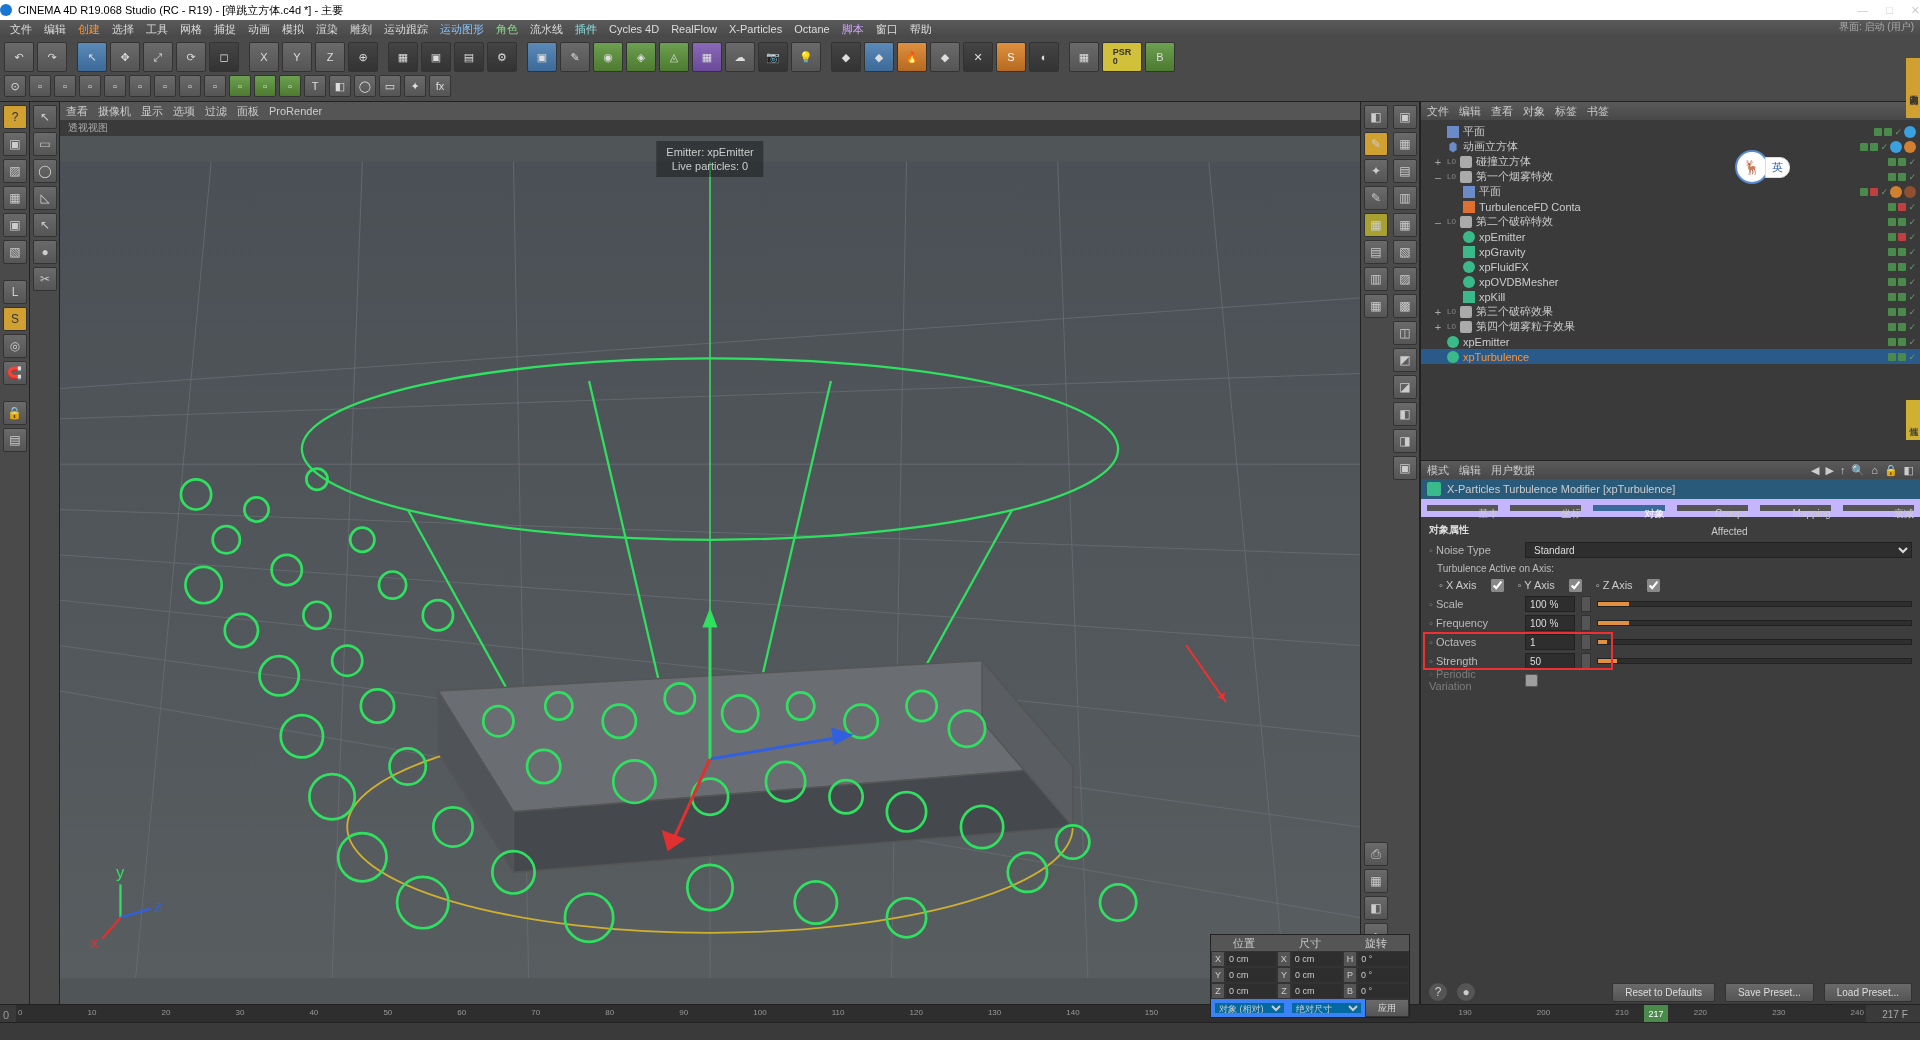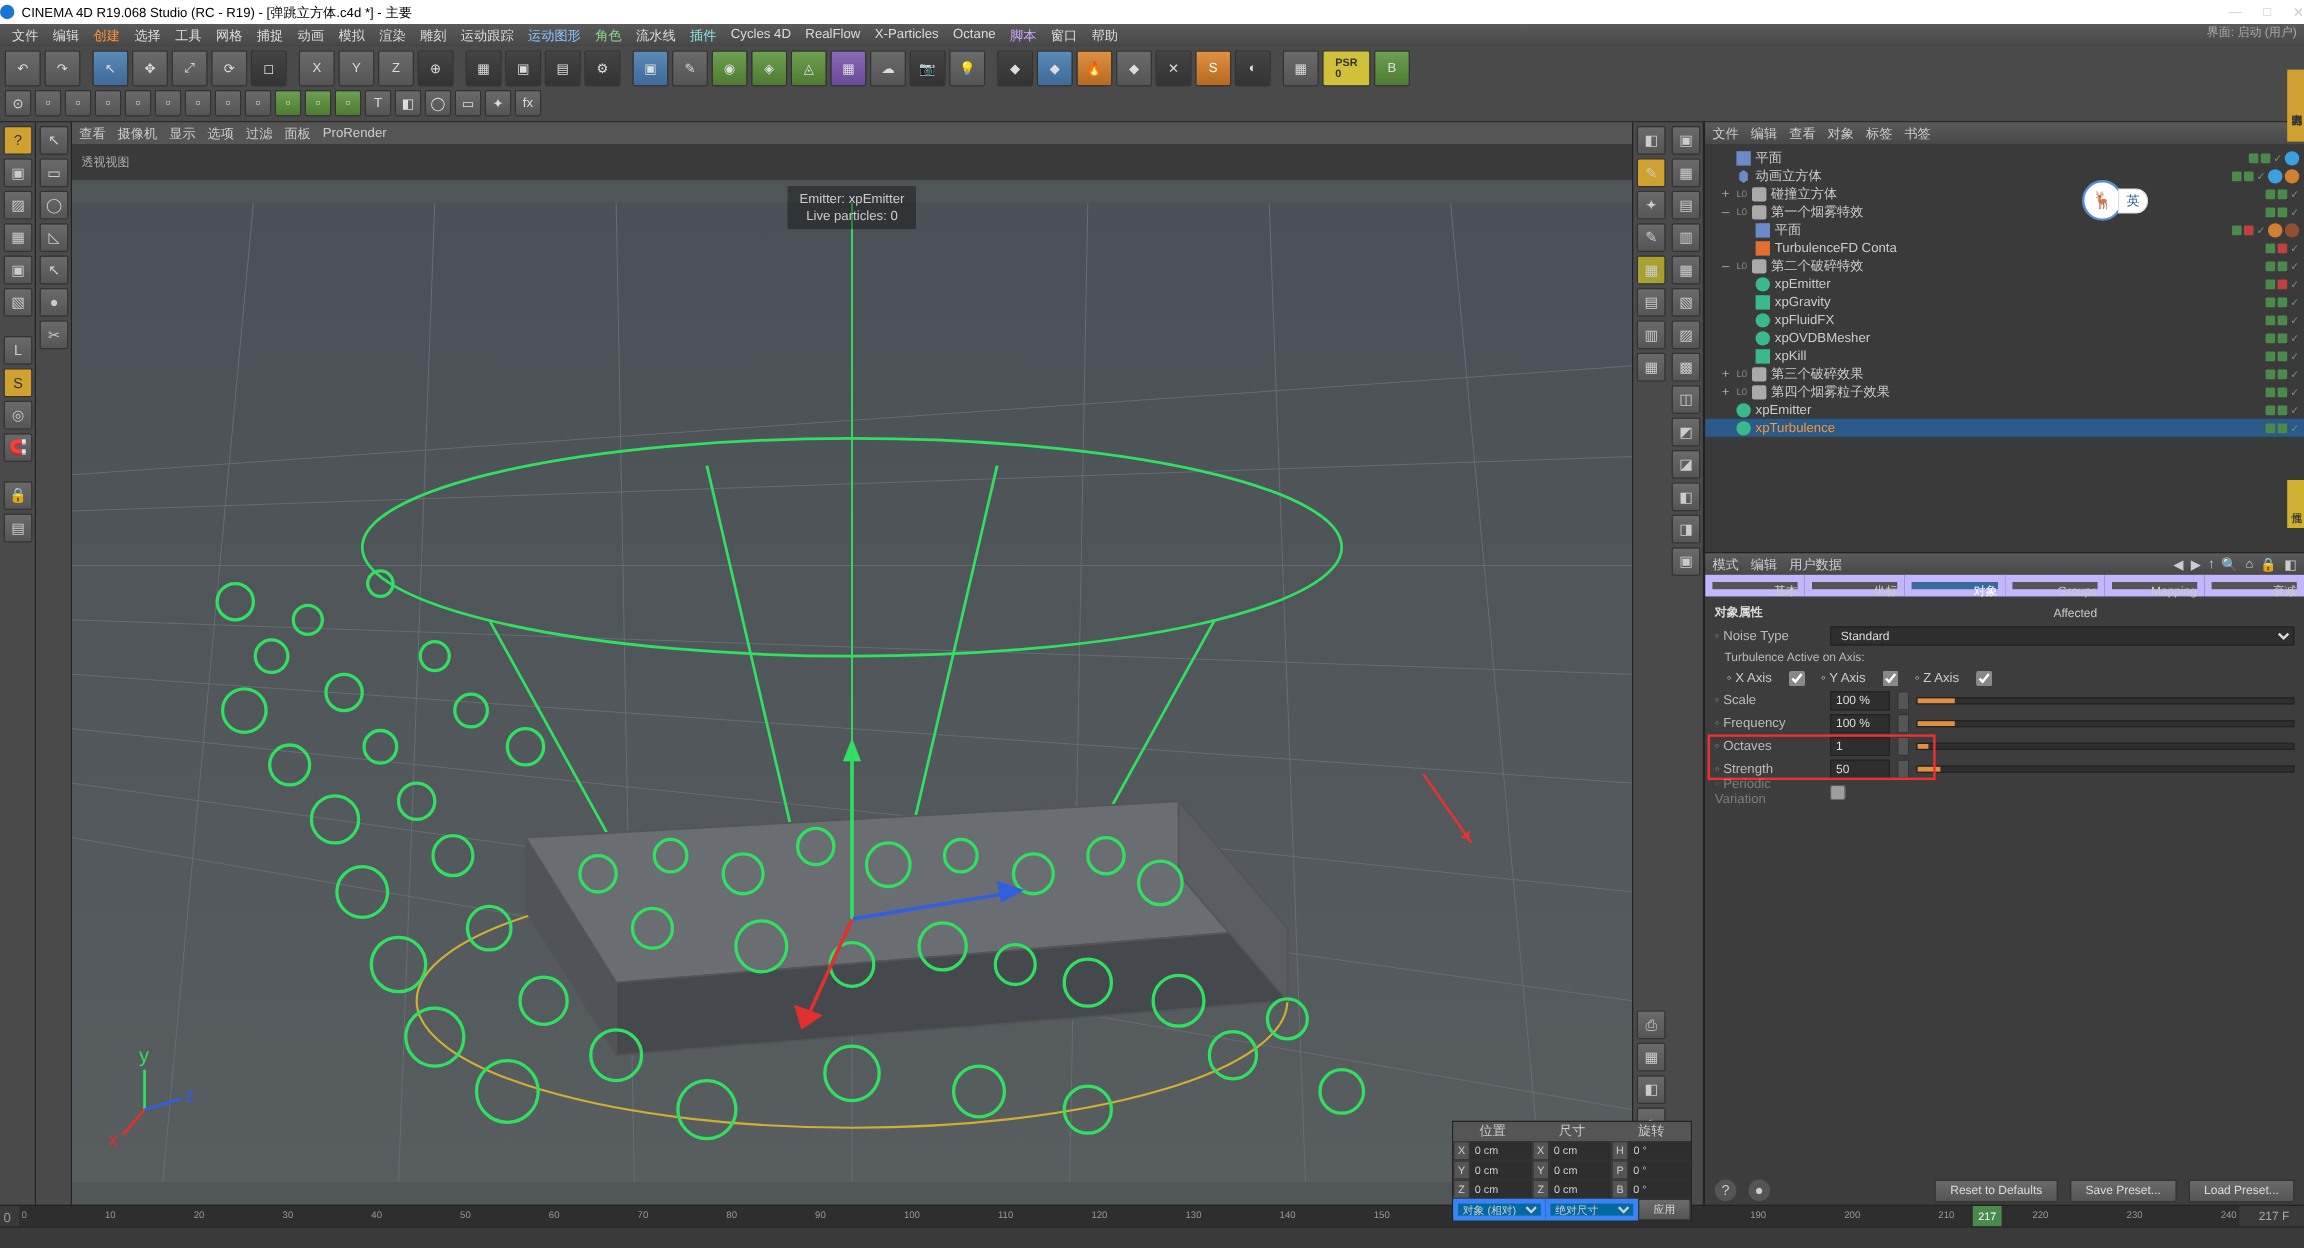--- a/index.html
+++ b/index.html
@@ -28,21 +28,21 @@
 .tbtn.dark{background:linear-gradient(#444,#333)}
 .tbtn.yellow{background:#d0c03a;color:#333;font-weight:bold}
 .sep{width:4px}
 .main{display:flex;height:calc(100% - 138px)}
 .left-tools{width:30px;background:#4a4a4a;border-right:1px solid #222;display:flex;flex-direction:column;gap:3px;padding:3px}
 .left-tools2{width:30px;background:#4a4a4a;border-right:1px solid #222;display:flex;flex-direction:column;gap:3px;padding:3px}
 .ltbtn{width:24px;height:24px;background:linear-gradient(#6a6a6a,#555);border:1px solid #333;border-radius:2px;display:flex;align-items:center;justify-content:center;font-size:12px}
 .ltbtn.sel{background:linear-gradient(#4a6a8a,#2a4a6a)}
 .viewport-wrap{flex:1;display:flex;flex-direction:column;background:#4a4a4a}
 .vp-tabs{height:18px;background:#555;display:flex;align-items:center;padding:0 6px;gap:10px;font-size:10px;color:#bbb}
-.vp-header{height:30px;background:#3a3a3a;padding:0 8px;display:flex;align-items:center;font-size:10px;color:#aaa}
+.vp-header{height:16px;background:#3a3a3a;padding:0 8px;display:flex;align-items:center;font-size:10px;color:#aaa}
 .viewport{flex:1;background:#505558;position:relative;overflow:hidden}
 .vp-info{position:absolute;top:5px;left:50%;transform:translateX(-50%);background:rgba(0,0,0,.35);padding:4px 10px;font-size:10px;color:#ddd;text-align:center;line-height:14px}
 .vp-br{position:absolute;bottom:6px;right:10px;font-size:10px;color:#ddd}
 svg.scene{width:100%;height:100%;display:block}
 .right-tools{width:30px;background:#4a4a4a;display:flex;flex-direction:column;gap:3px;padding:3px;border-left:1px solid #222}
 .right-tools2{width:30px;background:#4a4a4a;display:flex;flex-direction:column;gap:3px;padding:3px;border-right:1px solid #222}
 .right-panel{width:500px;background:#444;display:flex;flex-direction:column;border-left:1px solid #222}
 .panel-tabs{height:18px;background:linear-gradient(#5a5a5a,#484848);display:flex;align-items:center;padding:0 6px;gap:10px;font-size:10px}
 .obj-tree{flex:0 0 340px;background:#3a3a3a;overflow:auto;padding:4px 0}
 .tree-row{display:flex;align-items:center;height:15px;padding:0 4px;gap:4px;font-size:10px}
@@ -605,20 +605,24 @@
         <div class="icons">
           <span>◀</span>
           <span>▶</span>
           <span>↑</span>
           <span>🔍</span>
           <span>⌂</span>
           <span>🔒</span>
           <span>◧</span>
         </div>
       </div>
+      <div class="attr-title">
+        <span class="ticon"></span>
+        <span>X-Particles Turbulence Modifier [xpTurbulence]</span>
+      </div>
       <div class="attr-tabs" id="attrtabs">
           <div class="attr-tab">基本</div>
           <div class="attr-tab">坐标</div>
           <div class="attr-tab active">对象</div>
           <div class="attr-tab">Groups Affected</div>
           <div class="attr-tab">Mapping</div>
           <div class="attr-tab">衰减</div>
         </div>
       <div class="attr-body">
         <div class="attr-section">对象属性</div>

